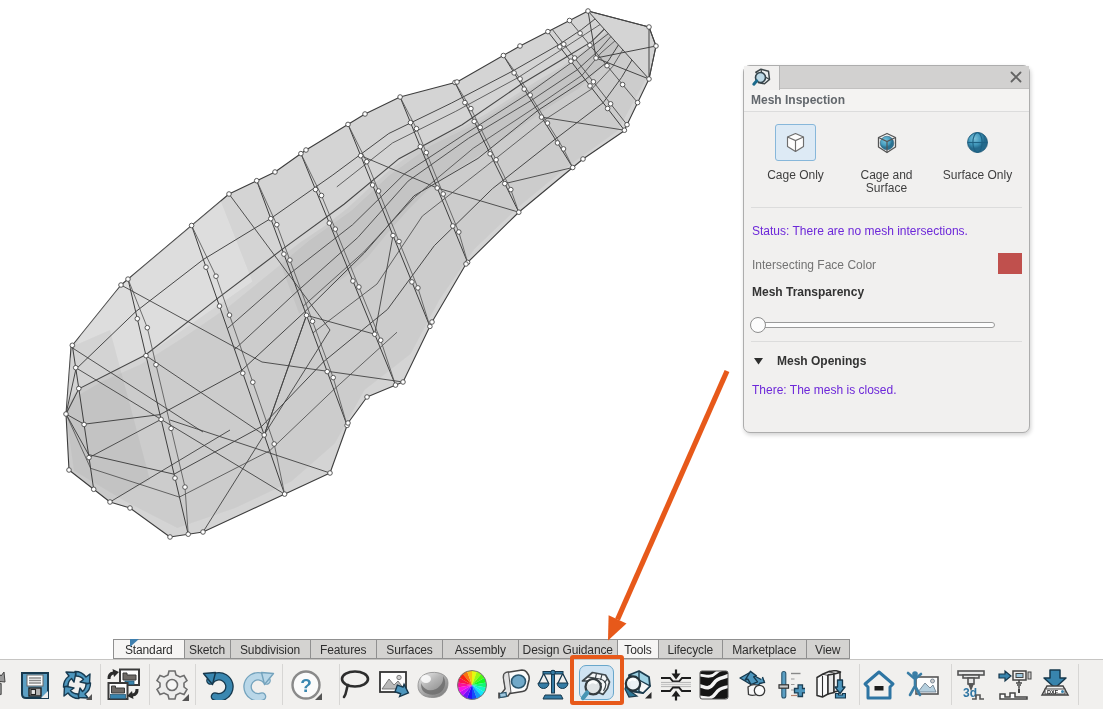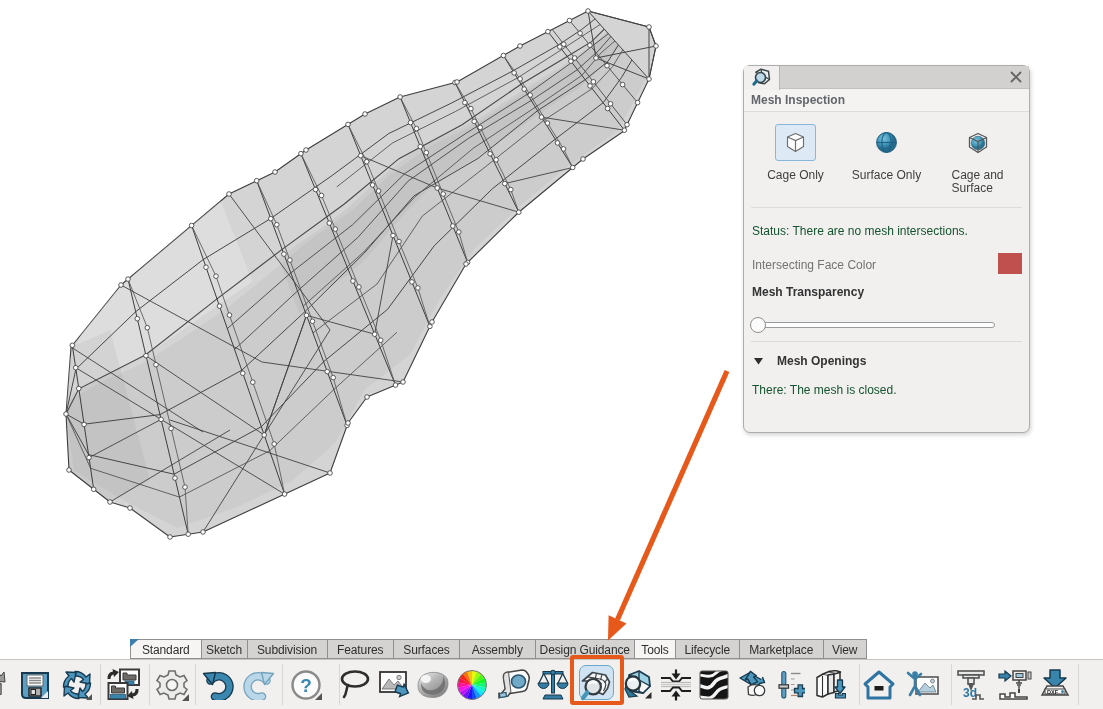--- a/index.html
+++ b/index.html
@@ -8,37 +8,37 @@
 
 #dlg{position:absolute;left:743px;top:65px;width:287px;height:368px;
 background:#f1f0ef;border:1px solid #adadad;border-radius:7px;z-index:5;
 box-shadow:1px 2px 4px rgba(0,0,0,0.18);font-size:12px}
 #dlg .hdr{height:23px;background:#d2d1d0;position:relative;border-bottom:1px solid #c2c1c0}
 #dlg .hdrtab{position:absolute;left:0;top:0;width:36px;height:24px;background:#f1f0ef;
 border-right:1px solid #b5b5b5;display:flex;align-items:center;justify-content:center;z-index:2}
 #dlg .close{position:absolute;right:6px;top:4px;width:14px;height:14px}
 #dlg .title{height:23px;line-height:23px;padding-left:7px;background:#f4f3f2;
 color:#62676c;font-weight:bold;border-bottom:1px solid #dcdcdc;font-size:12px}
-#dlg .opts{display:flex;padding:8px 6px 0 6px;}
+#dlg .opts{display:flex;padding:8px 6px 0 6px;text-align:center}
 #dlg .opt{width:91px;display:flex;flex-direction:column;align-items:center}
 #dlg .obtn{width:41px;height:37px;margin-top:4px;display:flex;align-items:center;justify-content:center;border:1px solid transparent}
 #dlg .obtn.sel{background:#ddeaf5;border:1px solid #87b7da;border-radius:3px}
 #dlg .olab{margin-top:8px;line-height:13px;color:#3f3f3f;font-size:12px}
 #dlg .sep{border-top:1px solid #dcdcdc;margin:0 7px}
 #dlg .sect{display:flex;align-items:center;padding:9px 7px 0 10px;color:#333;font-weight:bold}
 #dlg .sect svg{margin-right:14px}
-#dlg .stat{padding:16px 7px 0 8px;color:#14532d}
+#dlg .stat{padding:16px 7px 0 8px;color:#6d28d9}
 #dlg .rowc{position:relative;padding:20px 7px 0 8px;color:#737373}
 #dlg .swatch{position:absolute;right:7px;top:15px;width:24px;height:21px;background:#c0504d}
 #dlg .bold{padding:13px 7px 0 8px;color:#333;font-weight:bold}
 #dlg .slider{position:relative;height:16px;margin:18px 34px 0 13px}
 #dlg .track{position:absolute;left:0;right:0;top:5px;height:6px;background:#fdfdfd;border:1px solid #9a9a9a;border-radius:4px}
 #dlg .knob{position:absolute;left:-7px;top:0px;width:16px;height:16px;background:#fcfcfc;border:1px solid #8e8e8e;border-radius:50%}
 
-#tabs{position:absolute;left:130px;top:639px;height:20px;z-index:3;display:flex;font-size:12px;letter-spacing:-0.12px}
+#tabs{position:absolute;left:113px;top:639px;height:20px;z-index:3;display:flex;font-size:12px;letter-spacing:-0.12px}
 #tabs .tab{height:20px;line-height:20px;text-align:center;background:#d4d3d1;
 border:1px solid #909090;border-left:none;color:#2e2e2e;white-space:nowrap}
 #tabs .tab.first{border-left:1px solid #909090;position:relative}
 #tabs .tab.on{background:#f6f5f4}
 #corner{position:absolute;left:130px;top:639px;width:0;height:0;z-index:4;
 border-top:8px solid #3f7fae;border-right:9px solid transparent}
 
 #bar{position:absolute;left:0;top:659px;width:1103px;height:50px;background:#f1f0ee;
 border-top:1px solid #c6c5c3;z-index:2}
 .vsep{position:absolute;top:4px;height:41px;width:1px;background:#d7d6d4}
@@ -253,52 +253,52 @@
         <div class="obtn sel">
           <svg width="21" height="21" viewBox="0 0 21 21">
 <path d="M10.5 1.5 L18.5 5 L18.5 14.5 L10.5 19.5 L2.5 14.5 L2.5 5 Z" fill="#fdfdfd" stroke="#6e6e6e" stroke-width="1.15" stroke-linejoin="round"></path>
 <path d="M2.5 5 L10.5 8.5 L18.5 5 M10.5 8.5 L10.5 19.5" fill="none" stroke="#6e6e6e" stroke-width="1.15"></path>
 </svg>
         </div>
         <div class="olab">Cage Only</div>
       </div>
  <div class="opt">
         <div class="obtn">
+          <svg width="22" height="22" viewBox="0 0 22 22">
+<defs>
+              <radialGradient id="sg1" cx="0.38" cy="0.32">
+                <stop offset="0" stop-color="#7cc2da"></stop>
+                <stop offset="0.7" stop-color="#459ec0"></stop>
+                <stop offset="1" stop-color="#2c7292"></stop>
+              </radialGradient>
+            </defs>
+<path d="M11 1.5 L19.5 5.5 L19.5 15 L11 20.5 L2.5 15 L2.5 5.5 Z" fill="#f4f4f4" stroke="#555" stroke-width="1.3" stroke-linejoin="round"></path>
+<circle cx="11" cy="11" r="6.8" fill="url(#sg1)" stroke="#2a5e78" stroke-width="0.6"></circle>
+<path d="M2.5 5.5 L11 9.5 L19.5 5.5 M11 9.5 L11 20.5" fill="none" stroke="#555" stroke-width="1.2"></path>
+</svg>
+        </div>
+        <div class="olab">Cage and<br>Surface</div>
+      </div>
+ <div class="opt">
+        <div class="obtn">
           <svg width="23" height="23" viewBox="0 0 23 23">
 <defs>
               <radialGradient id="sg2" cx="0.35" cy="0.3">
                 <stop offset="0" stop-color="#7cc2da"></stop>
                 <stop offset="0.65" stop-color="#3f96ba"></stop>
                 <stop offset="1" stop-color="#256a8c"></stop>
               </radialGradient>
             </defs>
 <circle cx="11.5" cy="11.5" r="10" fill="url(#sg2)" stroke="#1e5674" stroke-width="0.8"></circle>
 <ellipse cx="11.5" cy="11.5" rx="4.6" ry="10" fill="none" stroke="#1e6284" stroke-width="1.1"></ellipse>
 <path d="M1.5 11.5 L21.5 11.5" stroke="#1e6284" stroke-width="1.1"></path>
 <path d="M3 6.5 a10 10 0 0 1 17 0" fill="none" stroke="#1e6284" stroke-width="0.9" opacity="0.6"></path>
 </svg>
         </div>
         <div class="olab">Surface Only</div>
-      </div>
- <div class="opt">
-        <div class="obtn">
-          <svg width="22" height="22" viewBox="0 0 22 22">
-<defs>
-              <radialGradient id="sg1" cx="0.38" cy="0.32">
-                <stop offset="0" stop-color="#7cc2da"></stop>
-                <stop offset="0.7" stop-color="#459ec0"></stop>
-                <stop offset="1" stop-color="#2c7292"></stop>
-              </radialGradient>
-            </defs>
-<path d="M11 1.5 L19.5 5.5 L19.5 15 L11 20.5 L2.5 15 L2.5 5.5 Z" fill="#f4f4f4" stroke="#555" stroke-width="1.3" stroke-linejoin="round"></path>
-<circle cx="11" cy="11" r="6.8" fill="url(#sg1)" stroke="#2a5e78" stroke-width="0.6"></circle>
-<path d="M2.5 5.5 L11 9.5 L19.5 5.5 M11 9.5 L11 20.5" fill="none" stroke="#555" stroke-width="1.2"></path>
-</svg>
-        </div>
-        <div class="olab">Cage and<br>Surface</div>
       </div>
 </div>
 <div class="sep" style="margin-top:12px"></div>
 <div class="stat">Status: There are no mesh intersections.</div>
 <div class="rowc">Intersecting Face Color<div class="swatch"></div></div>
 <div class="bold">Mesh Transparency</div>
 <div class="slider">
       <div class="track"></div>
       <div class="knob"></div>
     </div>

